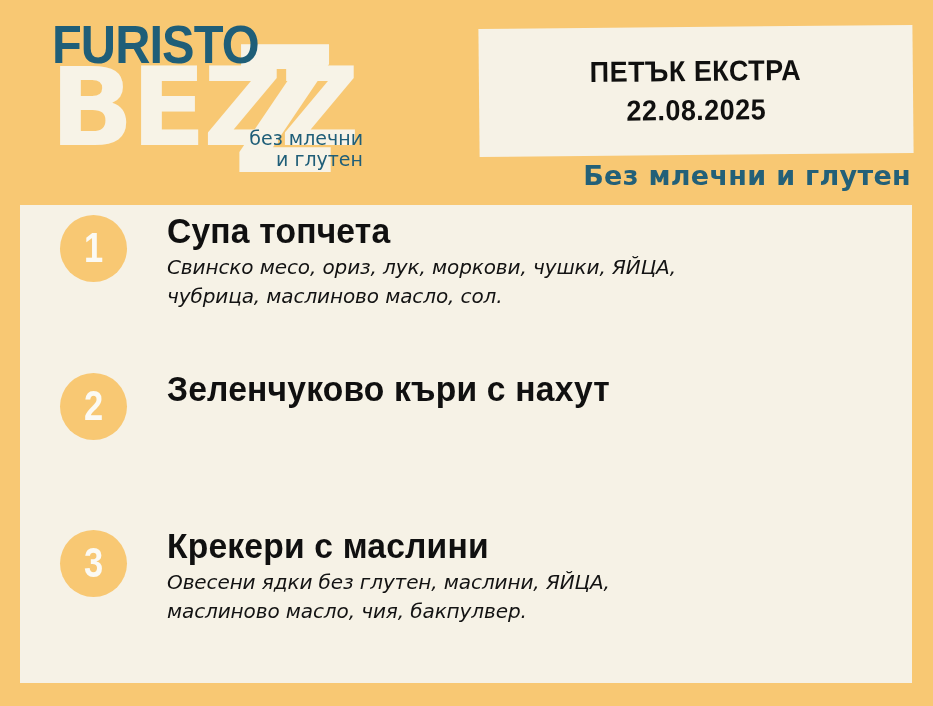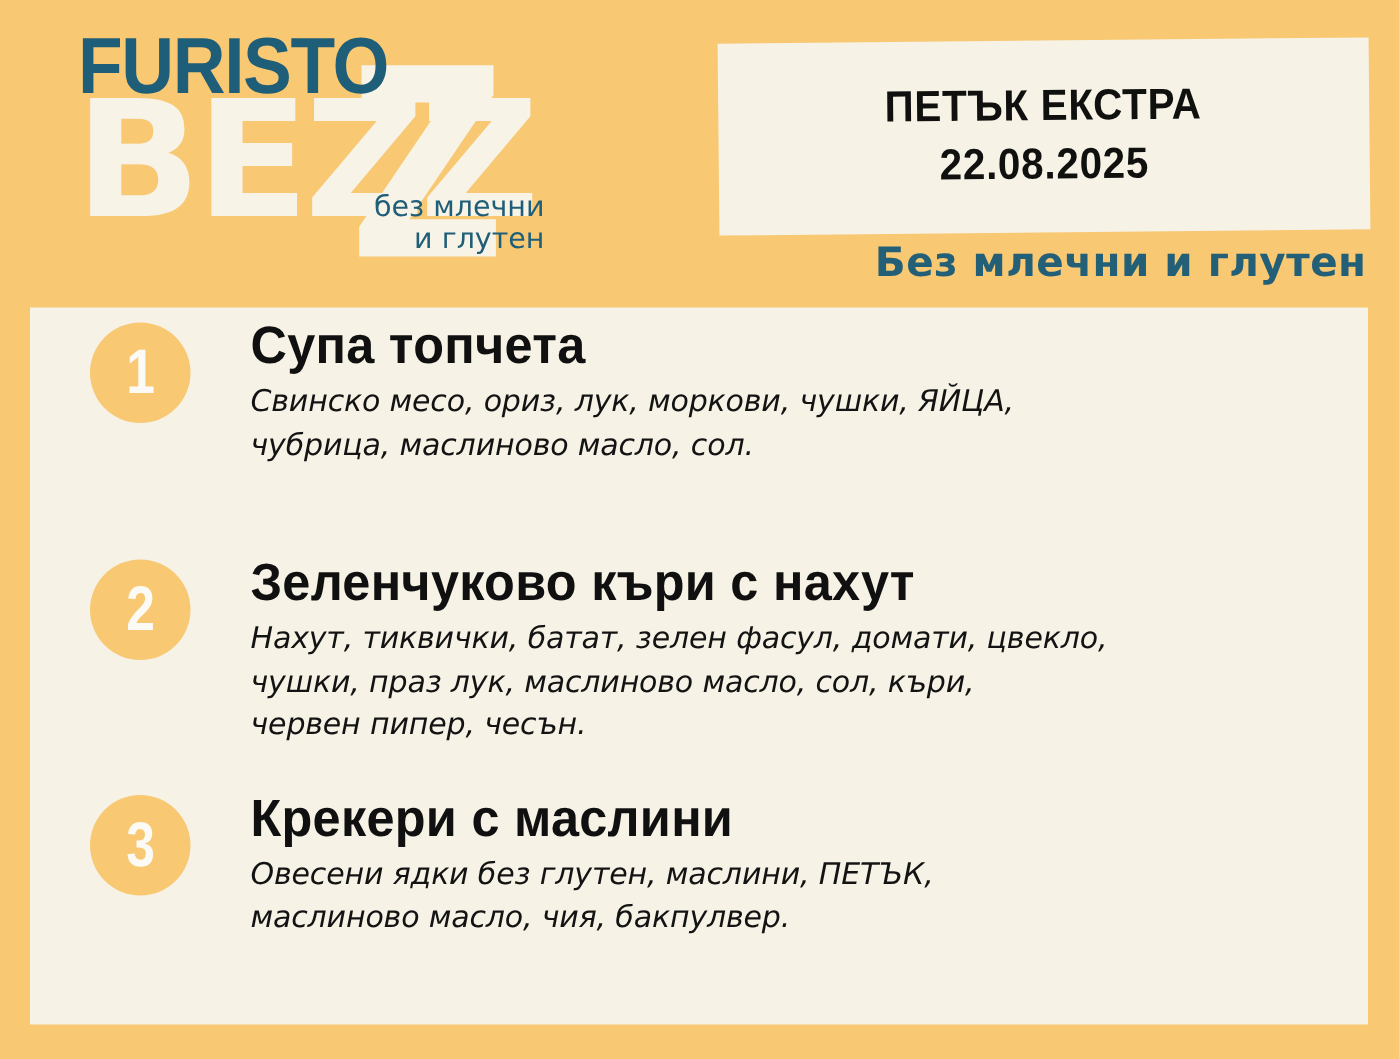--- a/index.html
+++ b/index.html
@@ -273,33 +273,30 @@
 чубрица,   маслиново масло, сол.</div>
         </div>
       </div>
 
       <div class="item item-2">
         <div class="badge">
           <span class="badge-num">2</span>
         </div>
         <div class="item-text">
           <div class="dish-name">Зеленчуково къри с нахут</div>
-          <div class="ingredients">Нахут, тиквички, батат, зелен фасул, домати, цвекло,
-чушки, праз лук, маслиново масло, сол, къри,
-червен пипер, чесън.</div>
         </div>
       </div>
 
       <div class="item item-3">
         <div class="badge">
           <span class="badge-num">3</span>
         </div>
         <div class="item-text">
           <div class="dish-name">Крекери с маслини</div>
-          <div class="ingredients">Овесени ядки без глутен, маслини, ПЕТЪК,
+          <div class="ingredients">Овесени ядки без глутен, маслини, ЯЙЦА,
 маслиново масло, чия, бакпулвер.</div>
         </div>
       </div>
 
     </div>
 
     <svg class="mascot" viewBox="0 0 165 185" xmlns="http://www.w3.org/2000/svg">
       <g fill="#a8bfc9">
         <path d="M64 98 C60 72 58 44 63 22 C67 30 72 58 74 96 Z"></path>
         <path d="M70 100 C74 72 84 44 98 26 C98 40 90 68 80 100 Z"></path>

